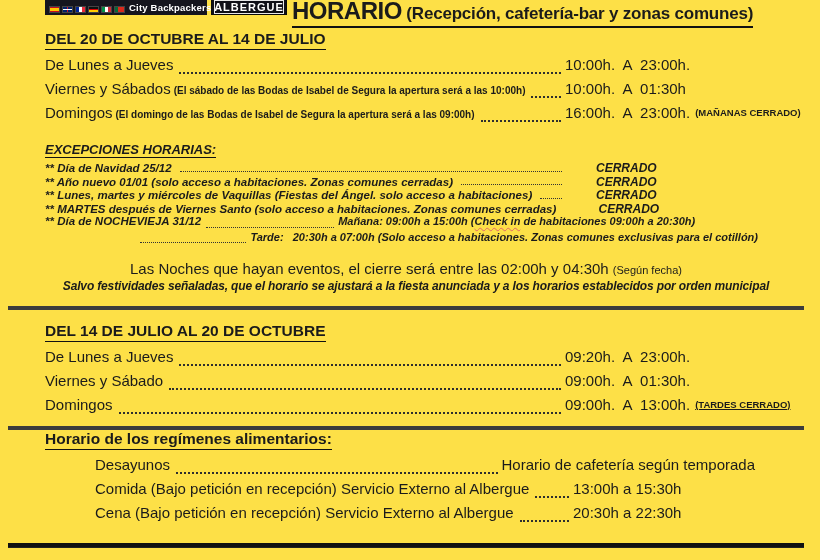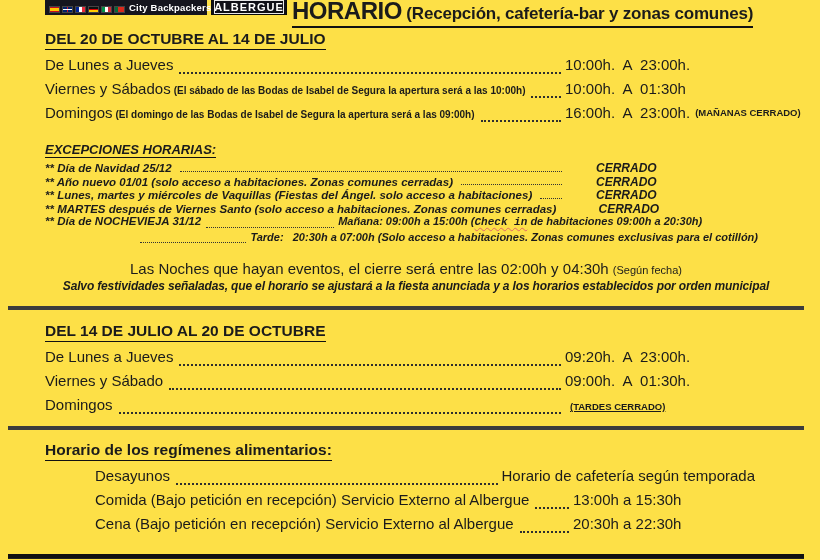--- a/index.html
+++ b/index.html
@@ -62,39 +62,39 @@
     display:inline-block; font-size:13px; border-bottom:1.5px solid #111;
     padding-bottom:0; margin-bottom:3px;
   }
   .exc-row { display:flex; align-items:baseline; height:13.5px; font-size:11.5px; }
   .exc-label { white-space:pre; }
   .lead2 { flex:1; border-bottom:1.5px dotted #333; align-self:flex-end; margin:0 4px 3px 5px; }
   .exc-value { width:192px; padding-left:30px; font-size:12px; flex:none; }
   .nye-row { display:flex; align-items:baseline; height:15.5px; font-size:11px; }
   .lead3 { border-bottom:1.5px dotted #333; align-self:flex-end; margin:0 4px 3px 5px; }
   .nye-text { white-space:pre; }
-  .wavy { text-decoration:underline; text-decoration-style:wavy; text-decoration-color:#e06666; text-decoration-thickness:1px; text-underline-offset:2px;font-family:Liberation Mono, monospace; }
+  .wavy { text-decoration:underline; text-decoration-style:wavy; text-decoration-color:#e06666; text-decoration-thickness:1px; text-underline-offset:2px; }
   
   .events { margin-top:14px; text-align:center; }
   .events-main { font-size:15px; }
   .events-small { font-size:11px; }
   .events-disclaimer { font-size:12px; font-weight:bold; font-style:italic; letter-spacing:-0.15px; margin-top:1px;margin-left:20px; }
   
   .divider-double {
     height:2px; background:#e6e6e6; border-top:2px solid #3c3c3c; border-bottom:2px solid #3c3c3c;
     margin:0 8px;
   }
   .d1 { margin-top:13px; }
   .d2 { margin-top:6px; }
   .divider-thick {
     height:3px; background:#fff; border-top:4px solid #111; border-bottom:1.5px solid #222;
     margin:15px 8px 0 8px;
   }
   
-  .meals { margin-top:11px; }
+  .meals { }
   .meals .s-title { margin-left:45px; }
   .meal-rows { margin-left:95px; width:660px; }
   .mval { font-size:15px; white-space:pre; width:182px; flex:none; }
   .mval-auto { font-size:15px; white-space:pre; flex:none; }
 </style>
 </head>
 <body>
 
 <div class="page">
 
@@ -201,20 +201,21 @@
         <span class="row-label">Viernes y Sábado</span>
         <span class="lead"></span>
         <span class="rcol">
             <span class="time">09:00h.  A  01:30h.</span>
           </span>
       </div>
       <div class="row">
         <span class="row-label">Domingos</span>
         <span class="lead"></span>
         <span class="rcol">
+          <span class="time">09:00h.  A  13:00h.</span>
           <span class="suffix u">(TARDES CERRADO)</span>
         </span>
       </div>
     </div>
 
     <div class="divider-double d2"></div>
 
     <div class="meals">
       <div class="s-title">Horario de los regímenes alimentarios:</div>
       <div class="meal-rows">

